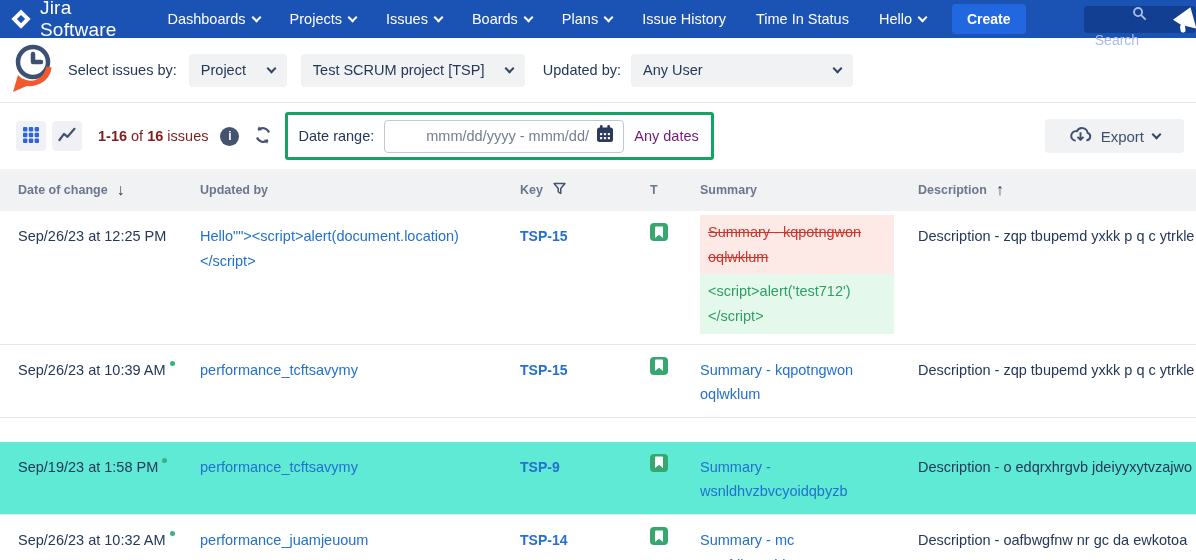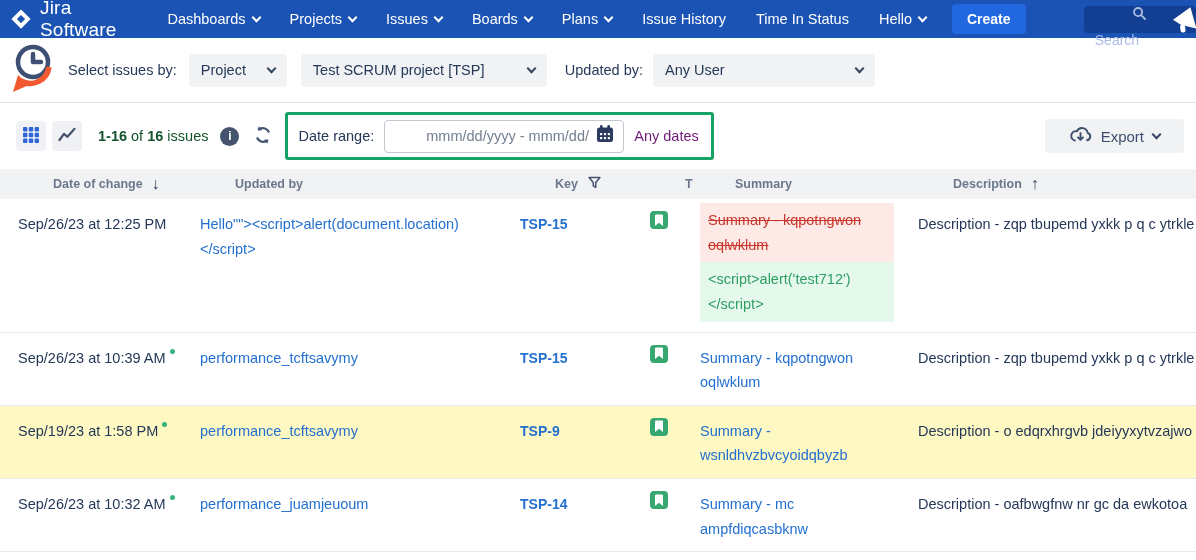--- a/index.html
+++ b/index.html
@@ -28,31 +28,31 @@
   .megaphone { position:absolute; right:-8px; top:5px; }
 
   
   .filter-row { height:64px; display:flex; align-items:center; padding-left:8px; }
   .app-logo { margin-right:12px; }
   .flabel { font-size:14.5px; color:#253858; }
   .dd { background:#f1f2f4; height:33px; border-radius:4px; display:inline-flex;
     align-items:center; padding:0 12px; gap:10px; font-size:14.5px; color:#253858;
     cursor:pointer; justify-content:space-between; }
   .dd-project { width:98px; margin-left:12px; }
-  .dd-tsp { width:246px; margin-left:14px; }
+  .dd-tsp { width:224px; margin-left:14px; }
   .lbl-updated { margin-left:18px; }
   .dd-user { width:222px; margin-left:10px; }
   .hdivider { border-top:1px solid #e2e4e9; }
 
   
   .toolbar { height:66px; display:flex; align-items:center; padding:0 12px 0 16px; }
   .vt-btn { width:30px; height:30px; border-radius:4px; background:#f0f1f4; border:none;
     display:flex; align-items:center; justify-content:center; cursor:pointer; }
   .vt-btn + .vt-btn { margin-left:6px; }
-  .count { margin-left:16px; font-size:14.5px; color:#14532d; }
+  .count { margin-left:16px; font-size:14.5px; color:#7f1d1d; }
   .count span { white-space:pre; }
   .count .b { font-weight:700; }
   .info-icon { margin-left:12px; width:19px; height:19px; border-radius:50%;
     background:#44546f; color:#fff; font-size:12px; font-weight:700; display:flex;
     align-items:center; justify-content:center; cursor:pointer; }
   .refresh-btn { margin-left:14px; background:none; border:none; cursor:pointer;
     display:flex; align-items:center; }
   .dr-box { margin-left:12px; border:3px solid #15a365; border-radius:3px;
     display:flex; align-items:center; gap:10px; padding:5px 10px; height:48px; }
   .dr-label { font-size:14.5px; color:#253858; }
@@ -61,27 +61,27 @@
   .dr-input input { flex:1; border:none; outline:none; font-size:14.5px; color:#737373;
     font-family:inherit; min-width:0;margin-left:33px; }
   .dr-input input::placeholder { color:#74808f; }
   .any-dates { font-size:14.5px; color:#701a75; padding-right:2px; }
   .export-btn { margin-left:auto; background:#f1f2f4; border:none; border-radius:4px;
     height:34px; padding:0 24px; display:flex; align-items:center; gap:9px;
     color:#3e4f6d; font-weight:500; font-size:15px; cursor:pointer; font-family:inherit; }
 
   
   .grid-cols { display:grid; grid-template-columns:200px 320px 130px 50px 218px 1fr; }
-  .thead { background:#f1f2f4; height:30px; align-items:center; color:#6b778c;
-    font-size:12.5px; font-weight:700;padding-left:35px; }
+  .thead { background:#f1f2f4; height:42px; align-items:center; color:#6b778c;
+    font-size:12.5px; font-weight:700; }
   .th { display:flex; align-items:center; gap:9px; }
   .th:first-child { padding-left:18px; }
   .sort-glyph { font-size:16px; font-weight:400; color:#344563; }
   .row { border-bottom:1px solid #e6e8ec; background:#fff; }
-  .row.hl { background:#fef9c3; }
+  .row.hl { background:#5eead4;margin-top:24px; }
   .cell { padding:13px 14px 10px 0; font-size:14.5px; color:#253858; line-height:1.7; }
   .cell:first-child { padding-left:18px; }
   .dot { display:inline-block; width:5px; height:5px; border-radius:50%;
     background:#36b37e; margin-left:4px; vertical-align:9px; }
   a.lnk { color:#2470cf; text-decoration:none; cursor:pointer; }
   .key { font-weight:700; color:#2470cf; font-size:14px; }
   .type-cell { padding-top:12px; }
   .type-icon { width:18px; height:18px; border-radius:4px; background:#36a76f;
     display:flex; align-items:center; justify-content:center; }
   .summary-cell { padding-right:24px; }

